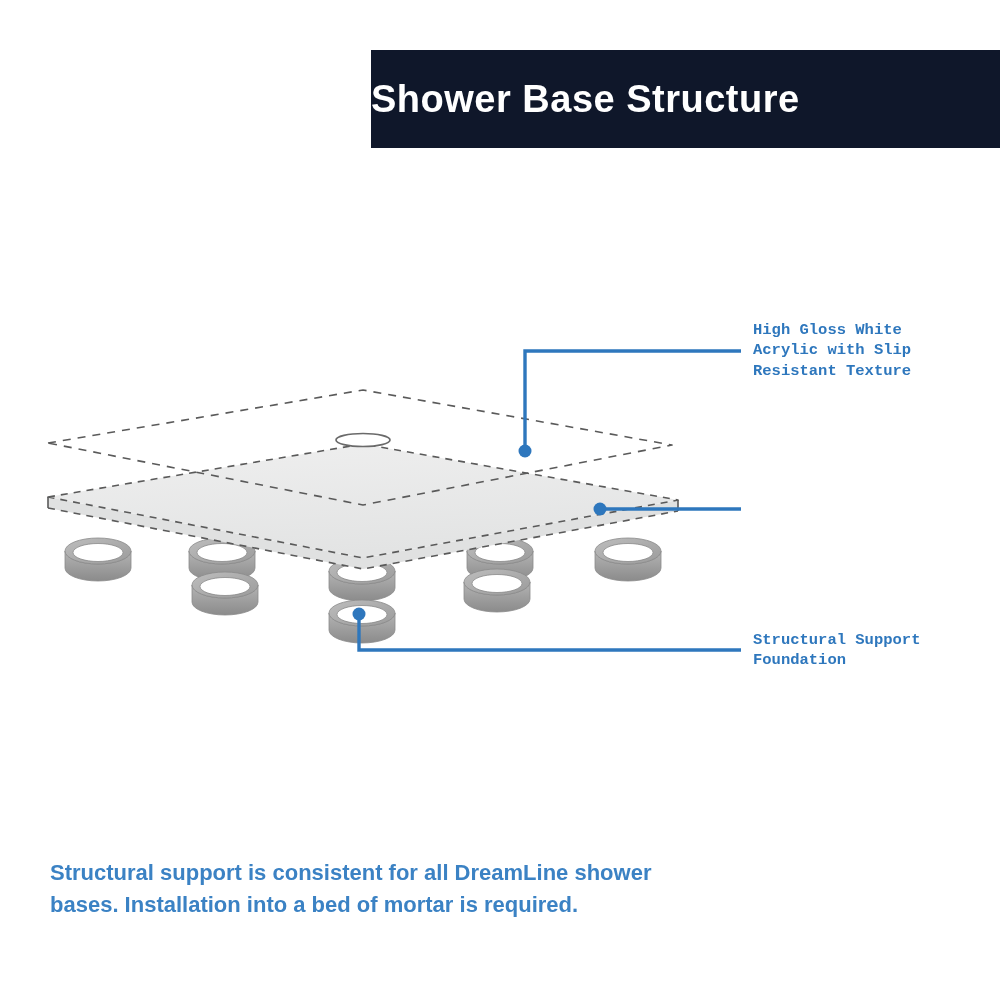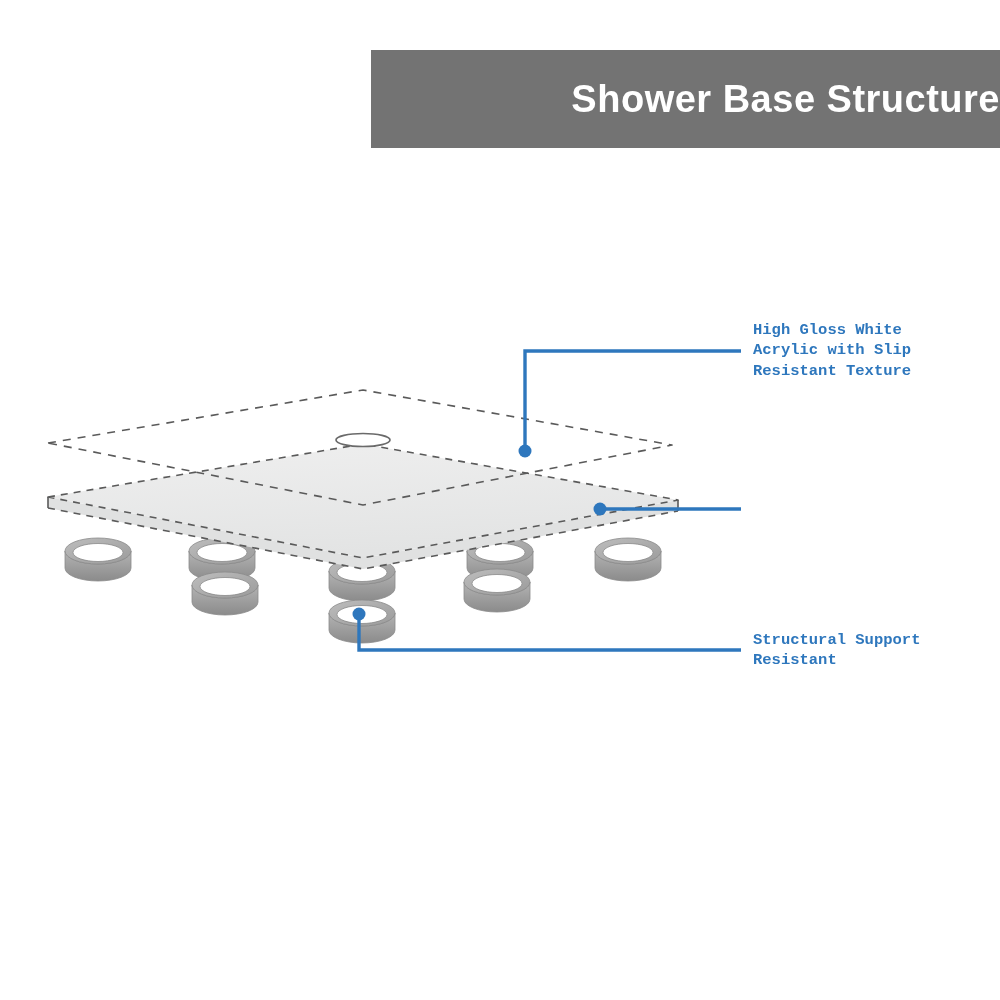--- a/index.html
+++ b/index.html
@@ -20,24 +20,24 @@
     top: 0;
     width: 1000px;
     height: 1000px;
   }
   .header-banner {
     position: absolute;
     left: 371px;
     top: 50px;
     width: 629px;
     height: 98px;
-    background: #737373;
+    background: #0f172a;
     display: flex;
     align-items: center;
-    justify-content: flex-end;
+    justify-content: flex-start;
   }
   .header-title {
     color: #ffffff;
     font-size: 38px;
     font-weight: bold;
     letter-spacing: 0.5px;
     white-space: nowrap;
   }
   .callout {
     position: absolute;
@@ -148,16 +148,17 @@
       <circle cx="359" cy="614" r="6.5" fill="#2e77bd" stroke="none"></circle>
     </g>
   </svg>
 
   <div class="callout" id="callout-acrylic">High Gloss White
 Acrylic with Slip
 Resistant Texture</div>
 
 
   <div class="callout" id="callout-foundation">Structural Support
-Resistant</div>
+Foundation</div>
 
+  <div class="footer-note">Structural support is consistent for all DreamLine shower bases. Installation into a bed of mortar is required.</div>
 
 </div>
 
 </body></html>

